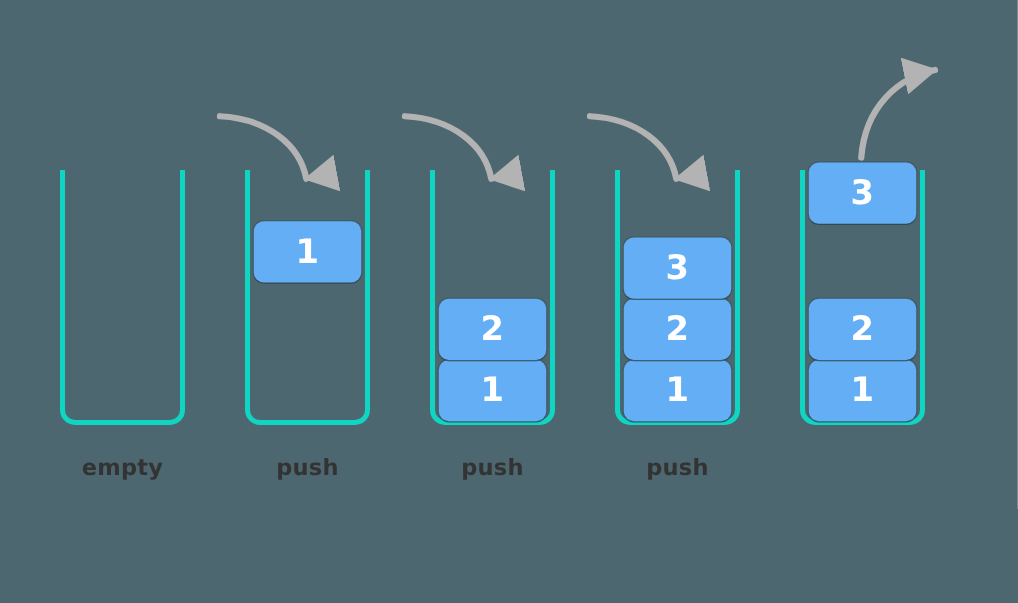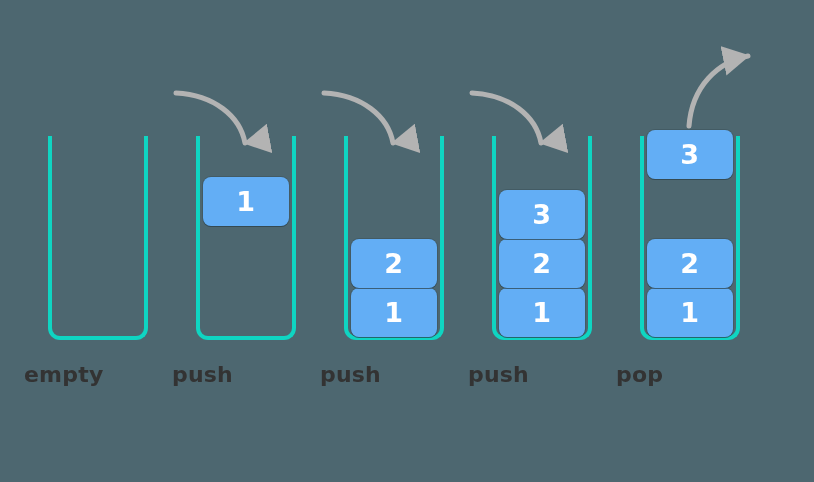--- a/index.html
+++ b/index.html
@@ -76,23 +76,23 @@
   .slot-1 { bottom: 52px; }
   .slot-2 { bottom: 101px; }
   .slot-top-entry { top: 41px; }
   .slot-lifted { top: -6px; }
 
   .caption {
     position: absolute;
     top: 360px;
     left: 0;
     width: 148px;
-    text-align: left;
+    text-align: center;
     color: #333333;
-    font-size: 22px;
+    font-size: 18px;
     font-weight: bold;
     line-height: 30px;
     letter-spacing: 0.2px;
   }
 </style>
 </head>
 <body>
 
 <div id="diagram">
 
@@ -161,18 +161,15 @@
     </div>
   </div>
 
   <div class="stage" style="left:616px">
     <div class="vessel"></div>
     <div class="cells">
       <div class="cell slot-0">1</div>
       <div class="cell slot-1">2</div>
       <div class="cell slot-lifted">3</div>
     </div>
-    <div class="caption">
-      <div>pop</div>
-    </div>
   </div>
 
 </div>
 
 </body></html>

